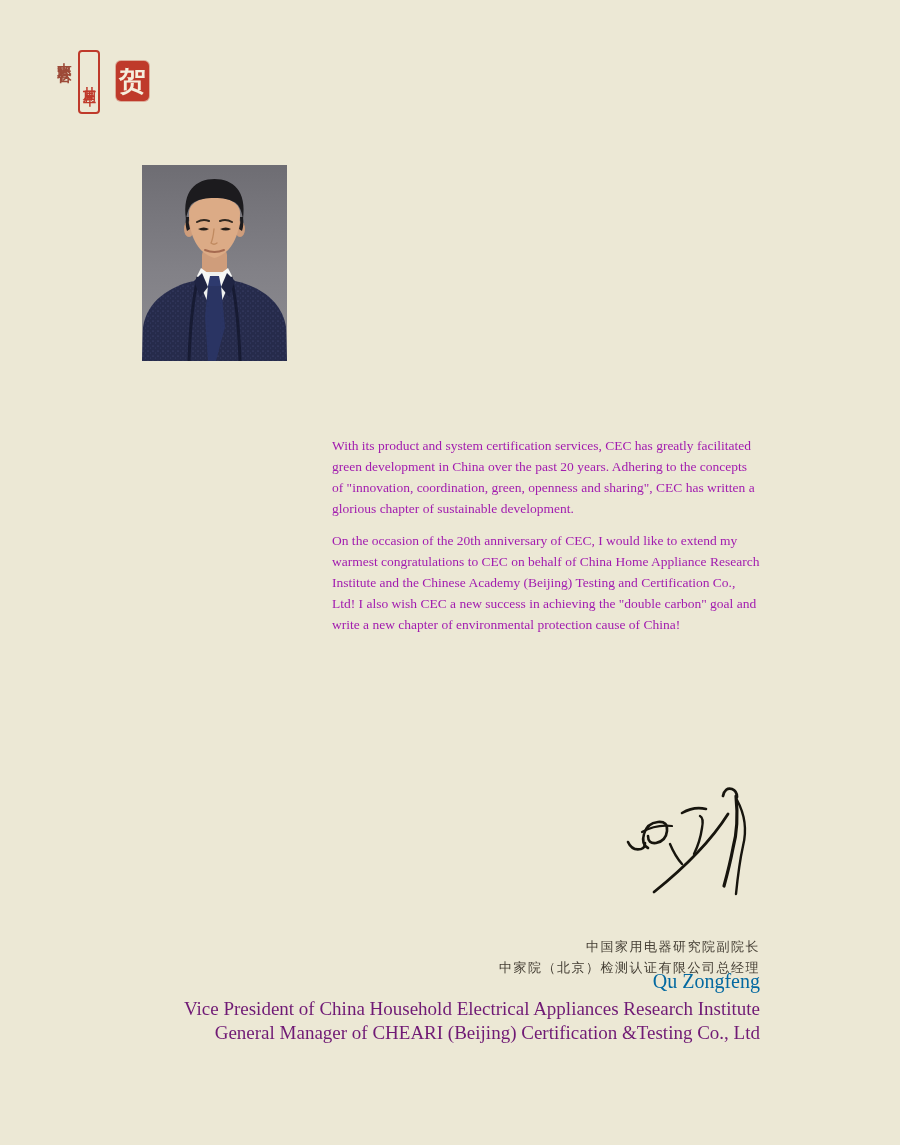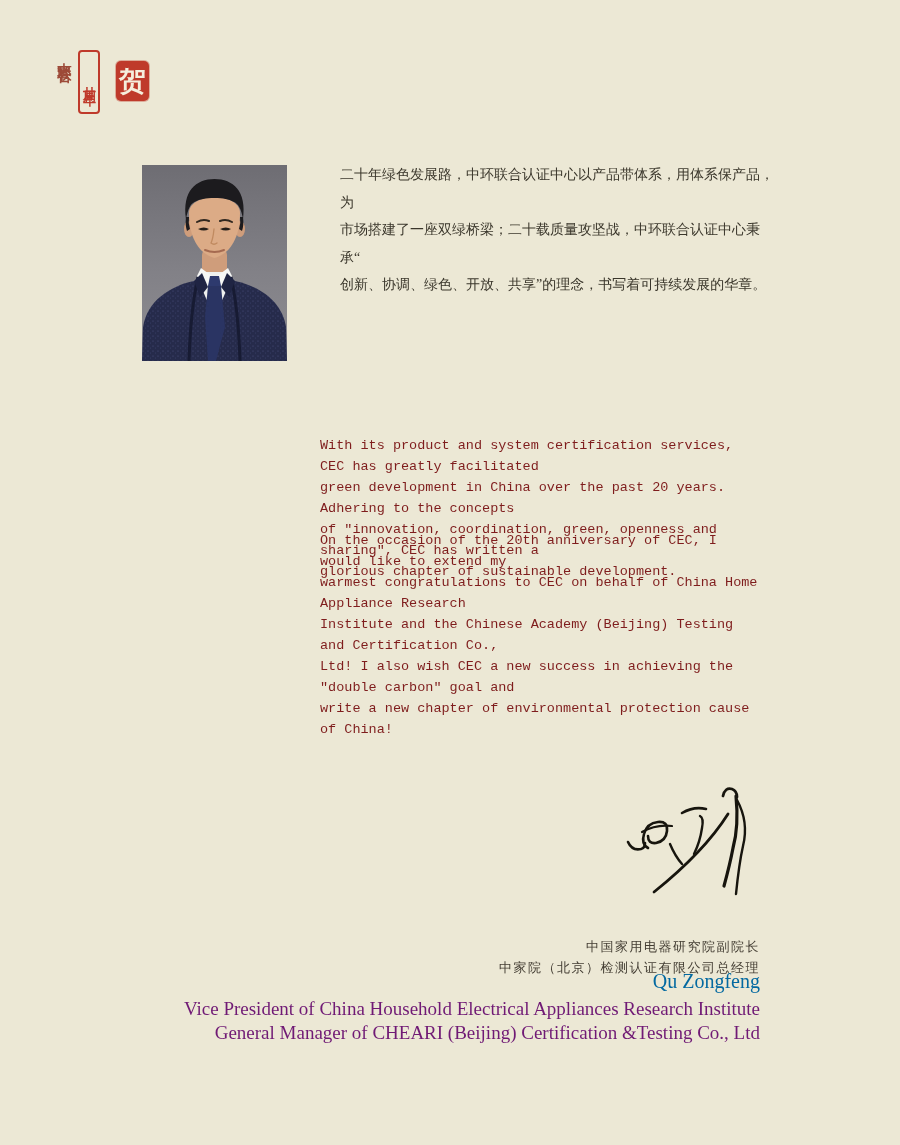--- a/index.html
+++ b/index.html
@@ -44,23 +44,23 @@
 
   
   .zh-para{
     position:absolute;left:340px;width:435px;
     font-size:14px;line-height:27.5px;
     white-space:pre-line;color:#3a362b;
   }
   .zh-p1{top:161px;}
   .zh-p2{top:252px;}
   .en-para{
-    position:absolute;left:320px;width:440px;
+    position:absolute;left:332px;width:440px;
     font-size:13.5px;line-height:21px;
-    white-space:pre-line;color:#7f1d1d;font-family:Liberation Mono, monospace;
+    white-space:pre-line;color:#a21caf;
   }
   .en-p1{top:435px;}
   .en-p2{top:530px;}
 
   
   .signature{position:absolute;left:612px;top:780px;width:150px;height:122px;}
 
   
   .titles-zh{
     position:absolute;right:140px;top:913px;
@@ -134,23 +134,20 @@
       <path d="M66,121 L79,121 L83,162 L74,196 L66,196 L63,152 Z" fill="#2a3463"></path>
 
       <path d="M56,112 C51,134 48,164 47,196" stroke="#171b33" stroke-width="3" fill="none"></path>
       <path d="M89,112 C94,134 97,164 98,196" stroke="#171b33" stroke-width="3" fill="none"></path>
 
       <path d="M52,116 L60,108 L66,122 L58,132 Z" fill="#1f2443"></path>
       <path d="M93,116 L85,108 L79,122 L87,132 Z" fill="#1f2443"></path>
     </svg>
   </div>
 
-  <div class="zh-para zh-p1">二十年绿色发展路，中环联合认证中心以产品带体系，用体系保产品，为
-市场搭建了一座双绿桥梁；二十载质量攻坚战，中环联合认证中心秉承“
-创新、协调、绿色、开放、共享”的理念，书写着可持续发展的华章。</div>
 
   <div class="en-para en-p1">With its product and system certification services, CEC has greatly facilitated
 green development in China over the past 20 years. Adhering to the concepts
 of "innovation, coordination, green, openness and sharing", CEC has written a
 glorious chapter of sustainable development.</div>
   <div class="en-para en-p2">On the occasion of the 20th anniversary of CEC, I would like to extend my
 warmest congratulations to CEC on behalf of China Home Appliance Research
 Institute and the Chinese Academy (Beijing) Testing and Certification Co.,
 Ltd! I also wish CEC a new success in achieving the "double carbon" goal and
 write a new chapter of environmental protection cause of China!</div>

